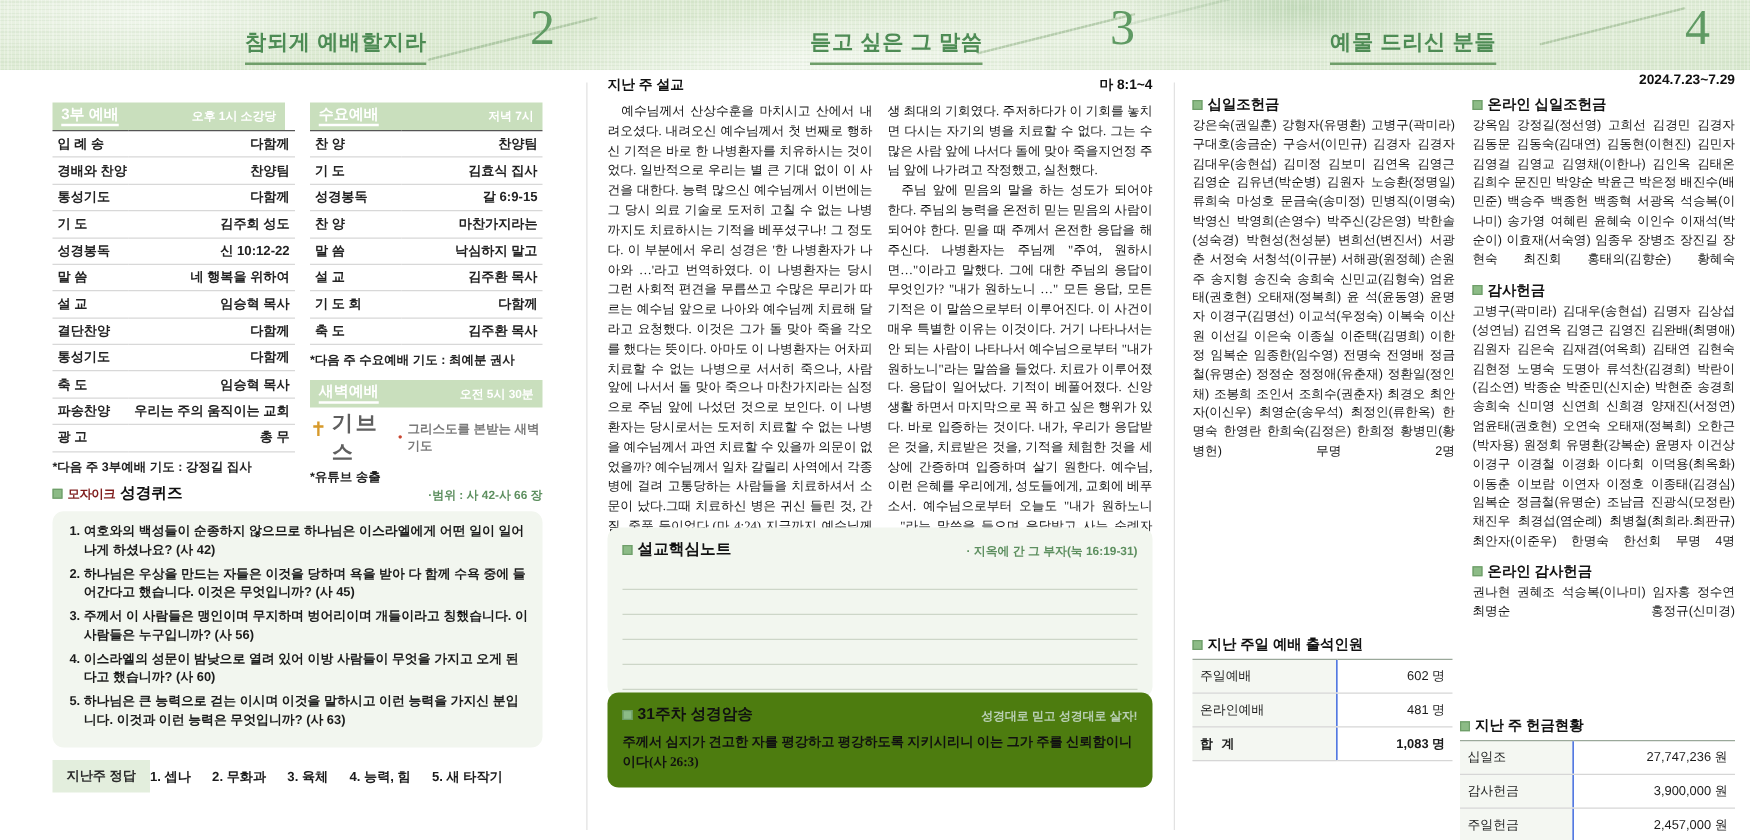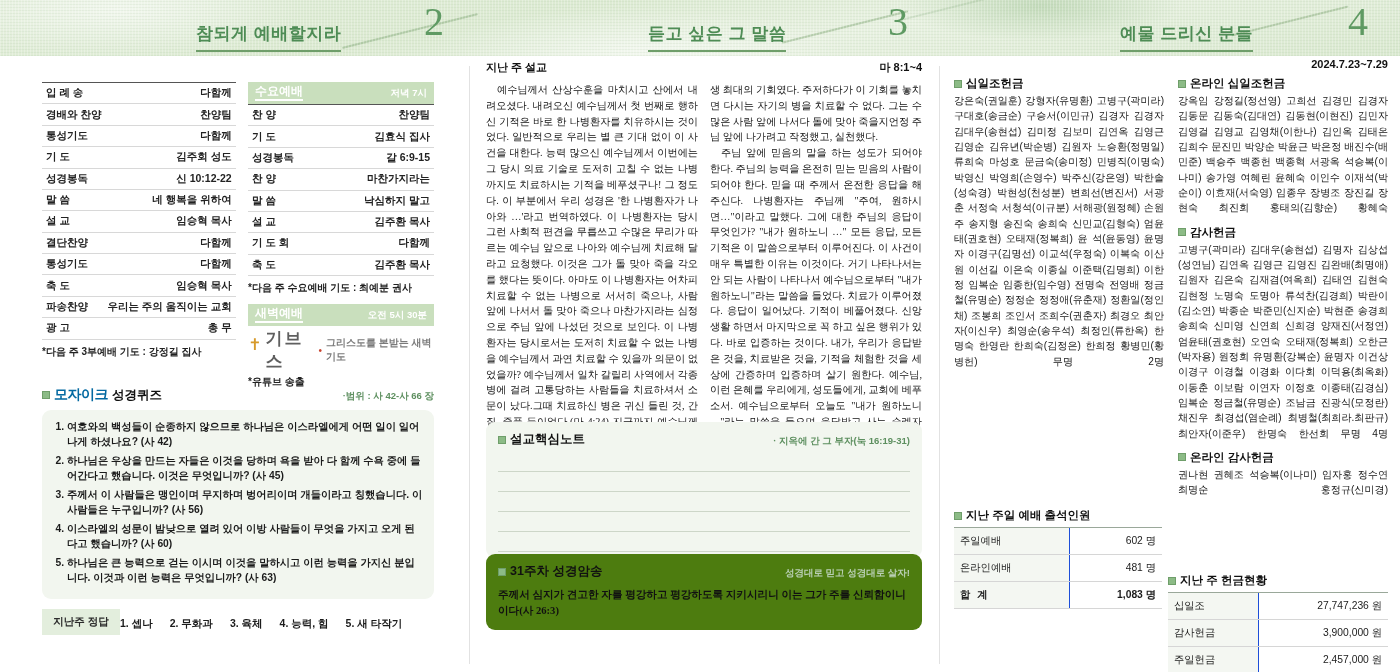--- a/index.html
+++ b/index.html
@@ -86,21 +86,21 @@
   .dawn-logo .dot { color: #c9452f; font-size: 10px; }
 
   
   .sec-h { display: flex; align-items: baseline; justify-content: space-between; }
   .sec-h .left { display: flex; align-items: center; gap: 4px; }
   .sq { width: 8px; height: 8px; border: 1.5px solid #6aa06a; background: #ffffff; display: inline-block; }
   .sq.fill { background: #8cbb86; border-color: #6f9e6a; }
   .sec-title { font-size: 12.5px; font-weight: 700; color: #111; }
   .sec-sub { font-size: 9.5px; font-weight: 700; color: #5d8f5f; }
 
-  .quiz-logo { font-size: 14px; font-weight: 700; color: #0369a1; letter-spacing: -.5px; }
+  .quiz-logo { font-size: 10px; font-weight: 700; color: #7f1d1d; letter-spacing: -.5px; }
 
   
   .quizbox {
     background: #f2f6ef; border-radius: 9px; padding: 9px 10px 10px 8px; margin-top: 6px;
   }
   .quizbox ol { margin: 0; padding-left: 17px; }
   .quizbox li {
     font-size: 10.3px; font-weight: 700; color: #1b1b1b;
     line-height: 1.48; margin-bottom: 3.5px;
   }
@@ -166,26 +166,30 @@
     <div class="brush" style="left:1230px; top:20px; width:120px;"></div>
     <div class="brush" style="left:900px; top:8px; width:90px; opacity:.5;"></div>
   </div>
 
   <div class="col-title" style="left:196px;">참되게 예배할지라</div>
   <div class="pagenum" style="left:424px;">2</div>
 
   <div class="col-title" style="left:648px;">듣고 싶은 그 말씀</div>
   <div class="pagenum" style="left:888px;">3</div>
 
-  <div class="col-title" style="left:1120px;text-align:center;">예물 드리신 분들</div>
+  <div class="col-title" style="left:1064px;text-align:center;">예물 드리신 분들</div>
   <div class="pagenum" style="left:1348px;">4</div>
 
   <div class="col" style="left:0; width:470px;">
 
     <div class="svc" style="left:42px; top:26px; width:186px;">
+      <div class="svc-head">
+        <span class="t">3부 예배</span>
+        <span class="s">오후 1시 소강당</span>
+      </div>
       <table>
           <tbody id="svc3-rows">
             <tr>
               <td>입 례 송</td>
               <td class="r">다함께</td>
             </tr>
             <tr>
               <td>경배와 찬양</td>
               <td class="r">찬양팀</td>
             </tr>

